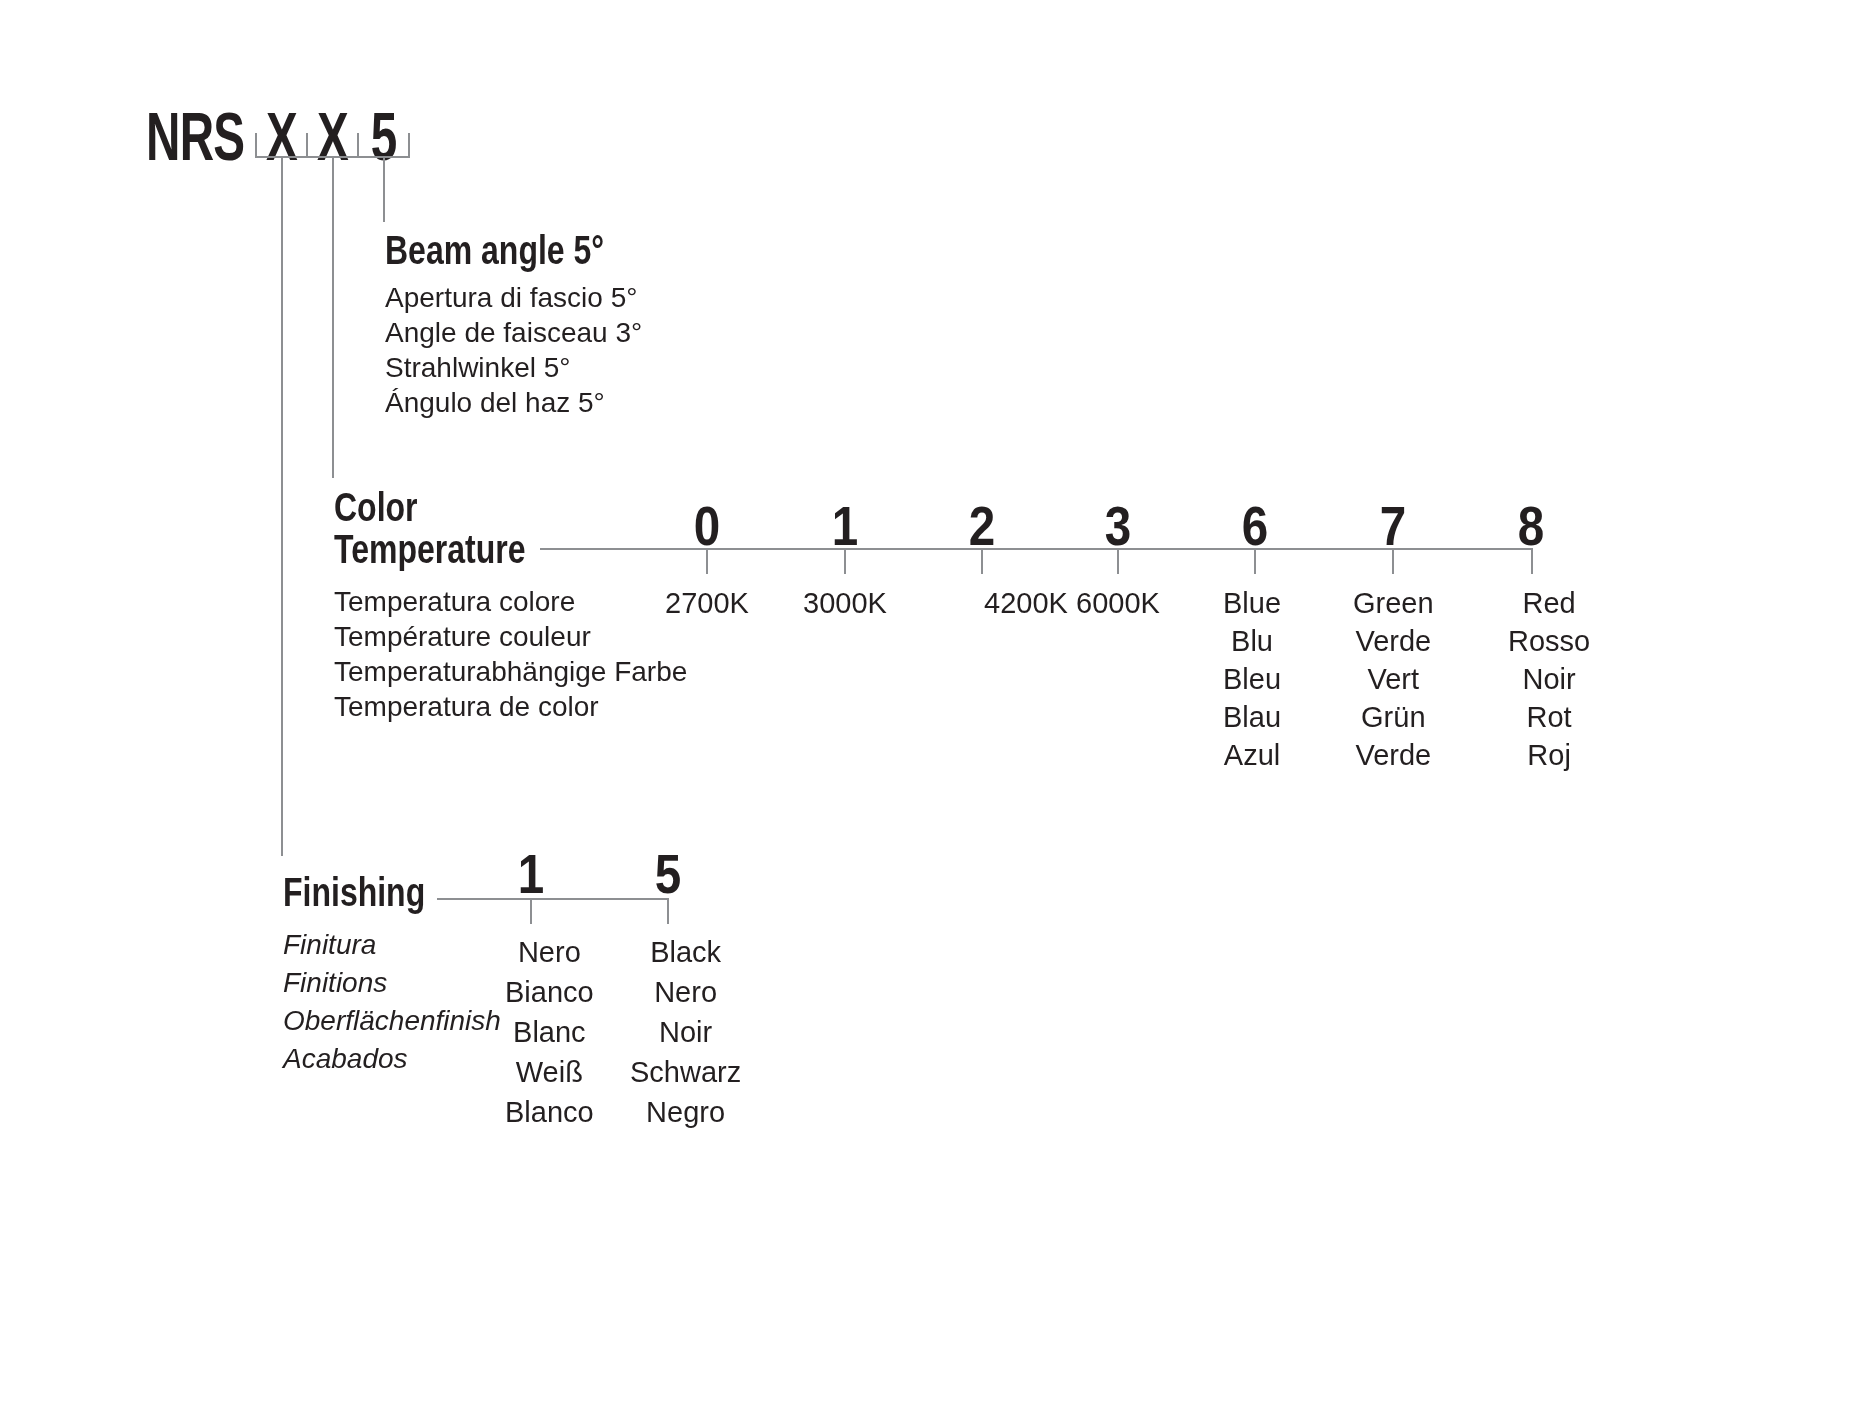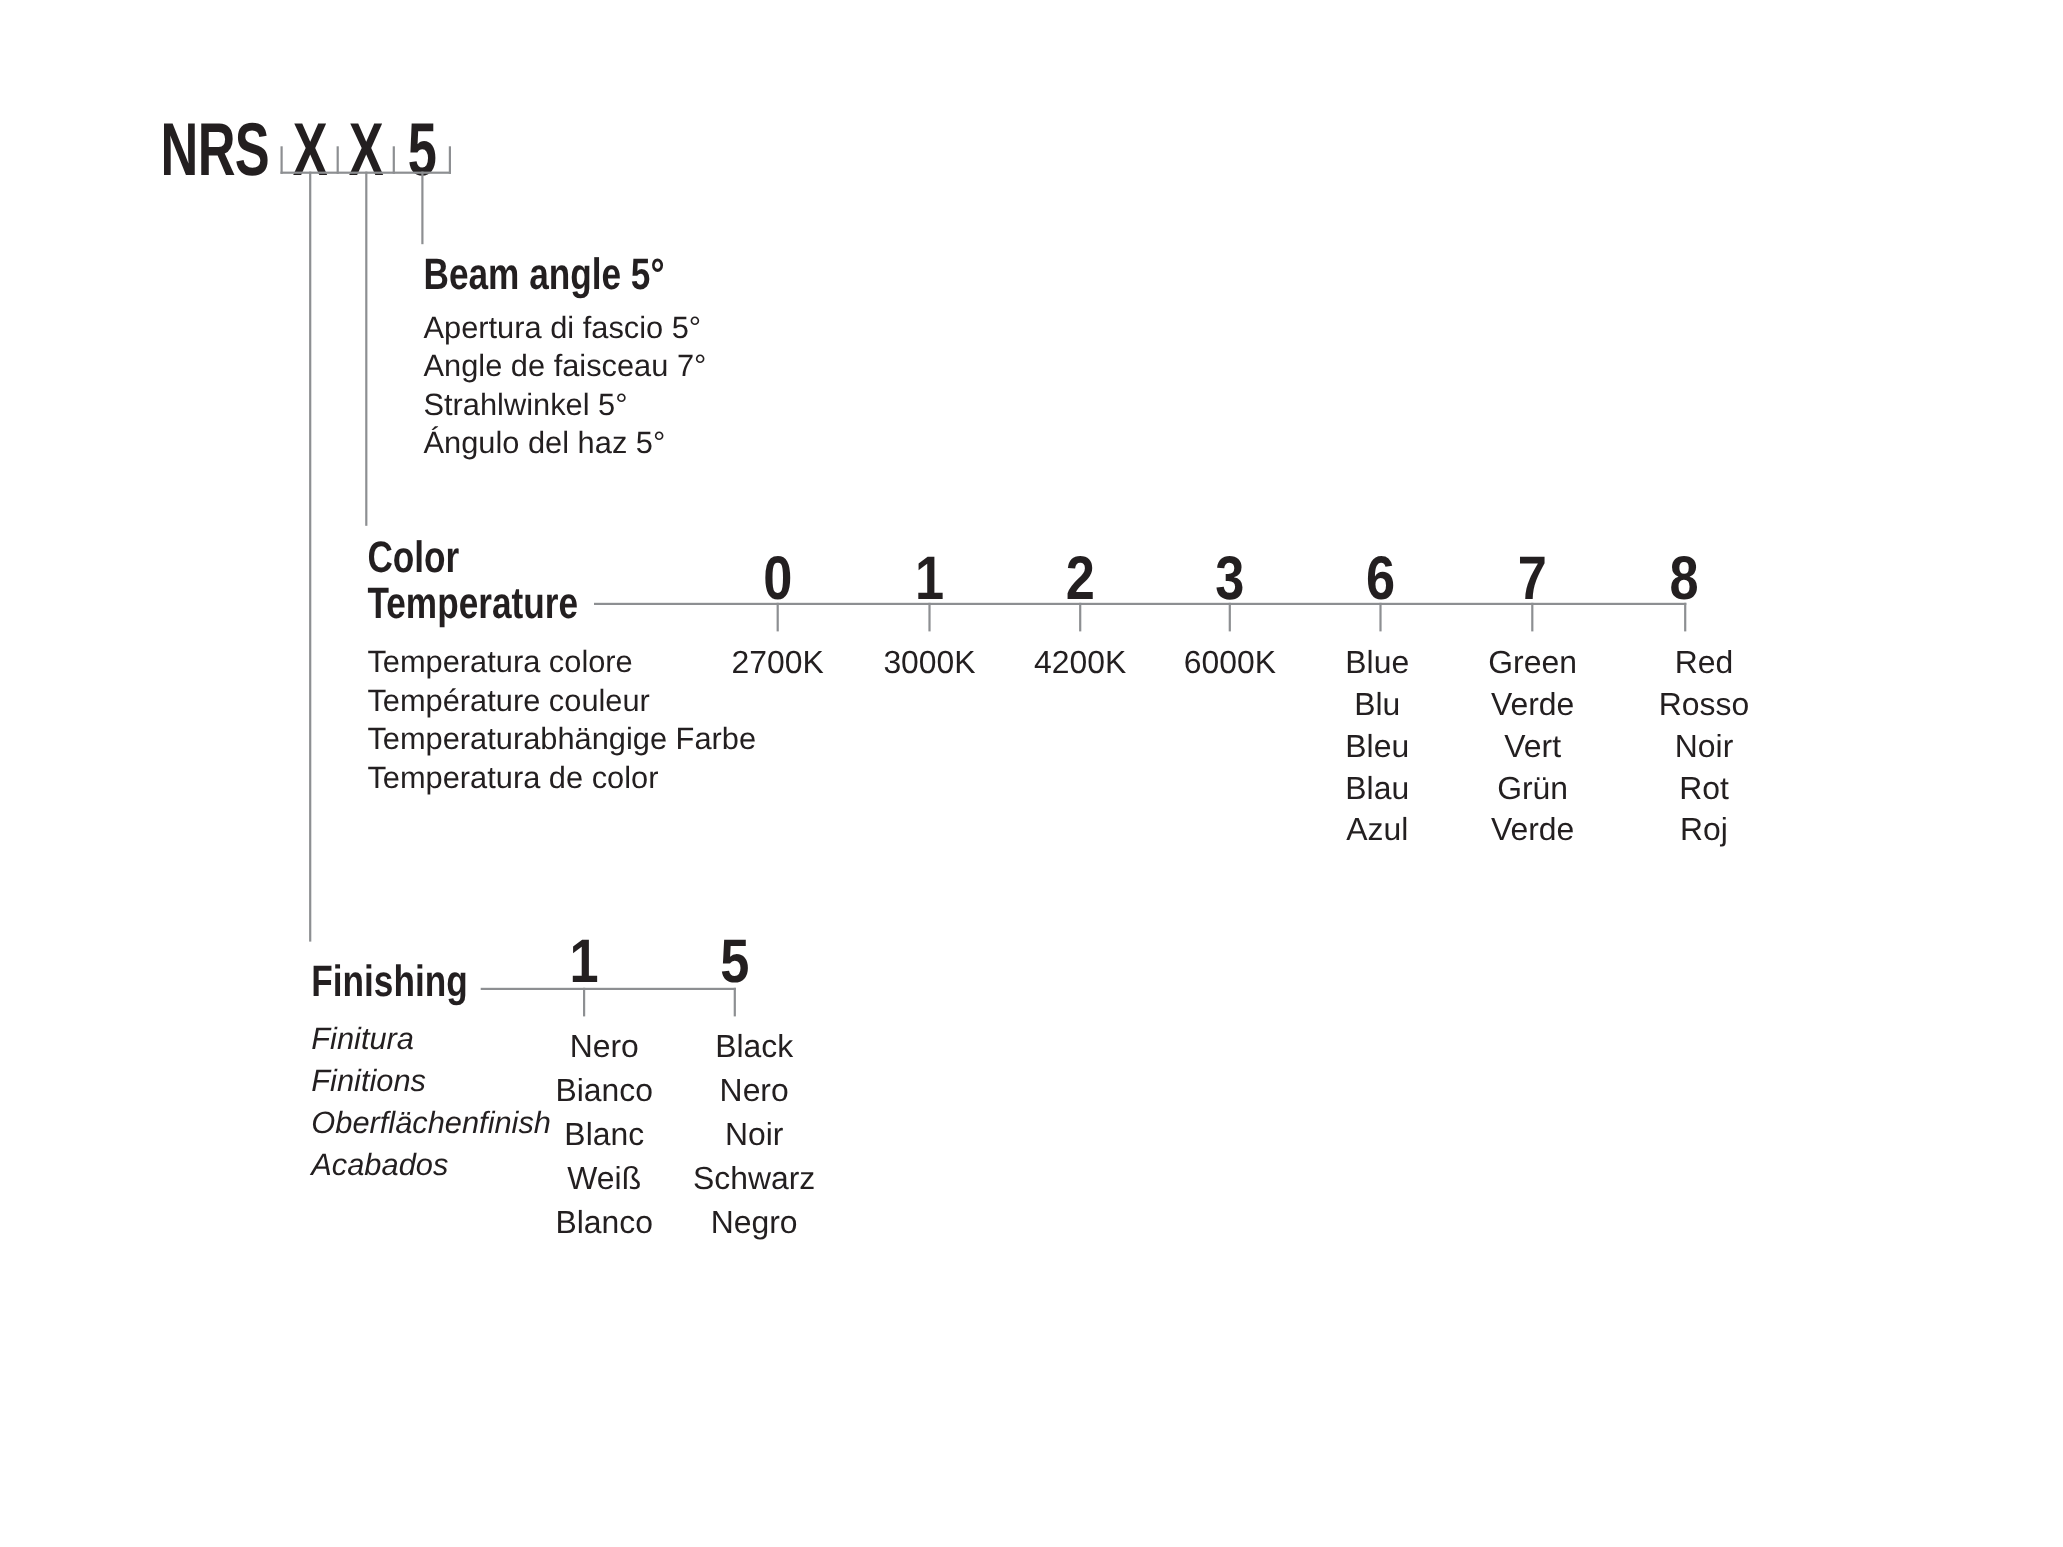--- a/index.html
+++ b/index.html
@@ -93,21 +93,21 @@
   <div class="line" style="left:357px; top:133px; width:2px; height:25px;"></div>
   <div class="line" style="left:408px; top:133px; width:2px; height:25px;"></div>
 
   <div class="line" style="left:281px; top:156px; width:2px; height:700px;"></div>
   <div class="line" style="left:332px; top:156px; width:2px; height:322px;"></div>
   <div class="line" style="left:383px; top:156px; width:2px; height:66px;"></div>
 
   <div>
     <div class="abs h2" style="left:385px; top:230px;">Beam angle 5°</div>
     <div class="abs body-list" style="left:385px; top:280px;">Apertura di fascio 5°
-Angle de faisceau 7°
+Angle de faisceau 3°
 Strahlwinkel 5°
 Ángulo del haz 5°</div>
   </div>
 
   <div>
     <div class="abs h2" style="left:334px; top:486px; line-height:42px;">Color
 Temperature</div>
     <div class="abs body-list" style="left:334px; top:584px;">Temperatura colore
 Température couleur
 Temperaturabhängige Farbe
@@ -125,21 +125,21 @@
     <div class="abs code-num" style="left:707px;  top:498px;">0</div>
     <div class="abs code-num" style="left:845px;  top:498px;">1</div>
     <div class="abs code-num" style="left:982px;  top:498px;">2</div>
     <div class="abs code-num" style="left:1118px; top:498px;">3</div>
     <div class="abs code-num" style="left:1255px; top:498px;">6</div>
     <div class="abs code-num" style="left:1393px; top:498px;">7</div>
     <div class="abs code-num" style="left:1531px; top:498px;">8</div>
 
     <div class="abs opt-labels centered" style="left:707px;  top:584px;">2700K</div>
     <div class="abs opt-labels centered" style="left:845px;  top:584px;">3000K</div>
-    <div class="abs opt-labels centered" style="left:982px;  top:584px;">4200K</div>
+    <div class="abs opt-labels centered" style="left:1026px;  top:584px;">4200K</div>
     <div class="abs opt-labels centered" style="left:1118px; top:584px;">6000K</div>
     <div class="abs opt-labels" style="left:1223px; top:584px;">Blue
 Blu
 Bleu
 Blau
 Azul</div>
     <div class="abs opt-labels" style="left:1353px; top:584px;">Green
 Verde
 Vert
 Grün

